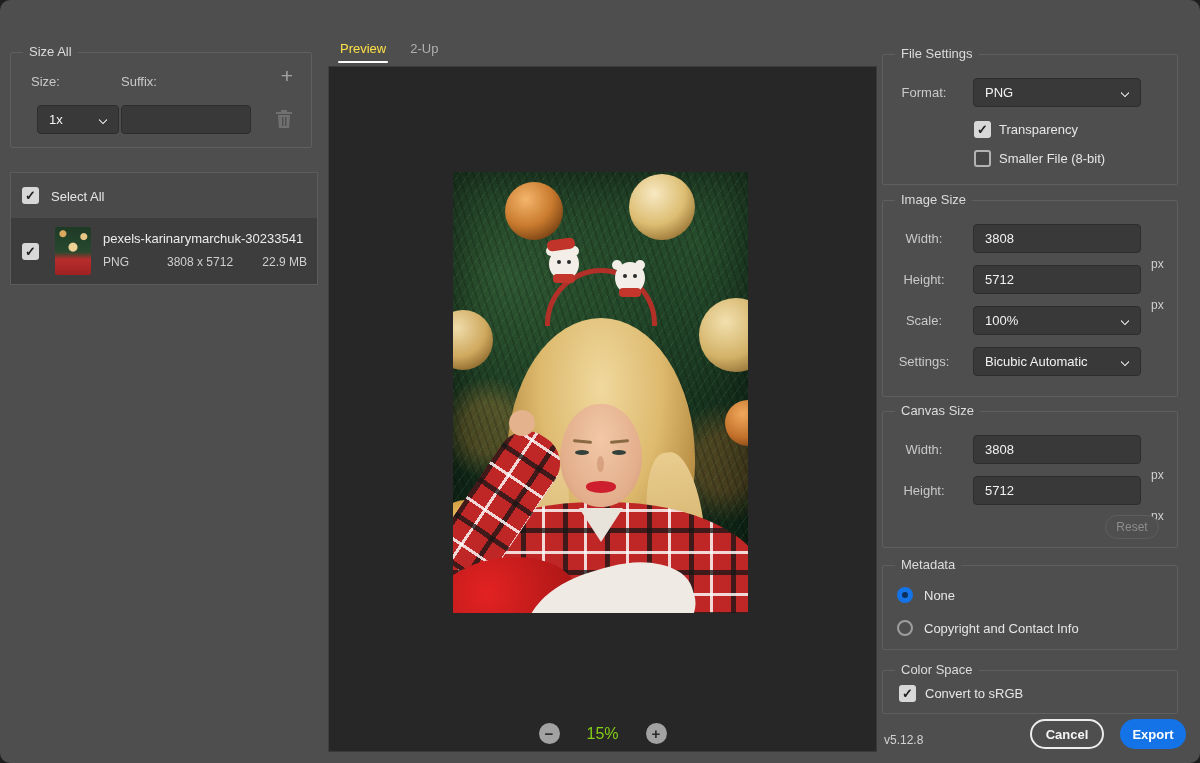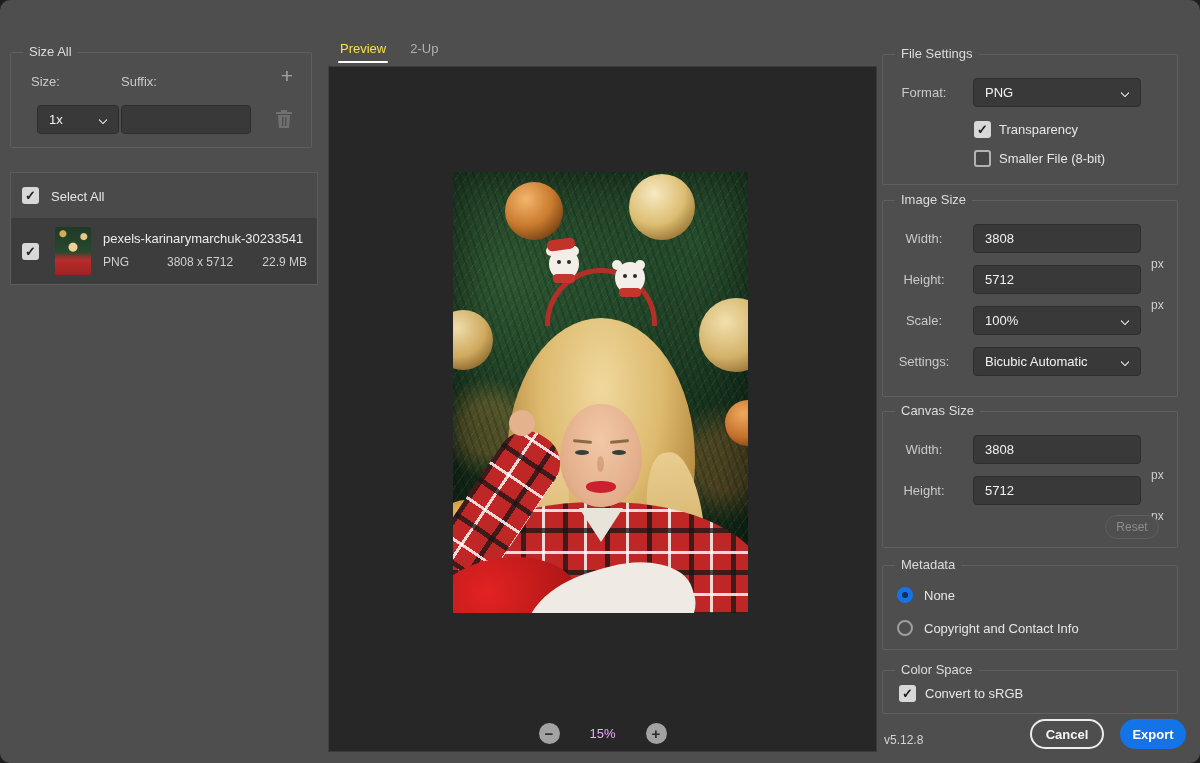--- a/index.html
+++ b/index.html
@@ -86,21 +86,21 @@
   .tab { font-size:13px; padding:0 12px; position:relative; height:100%; display:flex; align-items:center; }
   .tab.active { color:#fde047; font-weight:400; }
   .tab.active::after { content:""; position:absolute; left:10px; right:10px; bottom:3px; height:2px; background:#ffffff; border-radius:1px; }
   .tab.inactive { color:#b0b0b0; }
   .preview {
     position:absolute; left:328px; top:66px; width:549px; height:686px;
     background:#272727; border:1px solid #3a3a3a; border-left-color:#404040;
   }
   .zoombar { position:absolute; left:0; right:0; top:656px; display:flex; align-items:center; justify-content:center; gap:26px; }
   .zbtn { width:21px; height:21px; border-radius:50%; background:#a2a2a2; color:#2a2a2a; font-size:15px; font-weight:700; display:flex; align-items:center; justify-content:center; line-height:1; }
-  .zlvl { font-size:13px; color:#f0abfc; min-width:34px; text-align:center; }
+  .zlvl { font-size:16px; color:#84cc16; min-width:34px; text-align:center; }
 
   
   .photo {
     position:absolute; left:124px; top:105px; width:295px; height:441px; overflow:hidden;
     background:
       radial-gradient(circle at 12% 58%, rgba(214,150,62,.30) 0 7%, rgba(0,0,0,0) 14%),
       radial-gradient(circle at 92% 66%, rgba(205,120,48,.30) 0 7%, rgba(0,0,0,0) 15%),
       radial-gradient(circle at 18% 24%, rgba(72,128,70,.45), rgba(0,0,0,0) 38%),
       radial-gradient(circle at 82% 16%, rgba(58,112,62,.40), rgba(0,0,0,0) 34%),
       radial-gradient(circle at 50% 44%, rgba(34,74,42,.6), rgba(0,0,0,0) 62%),

